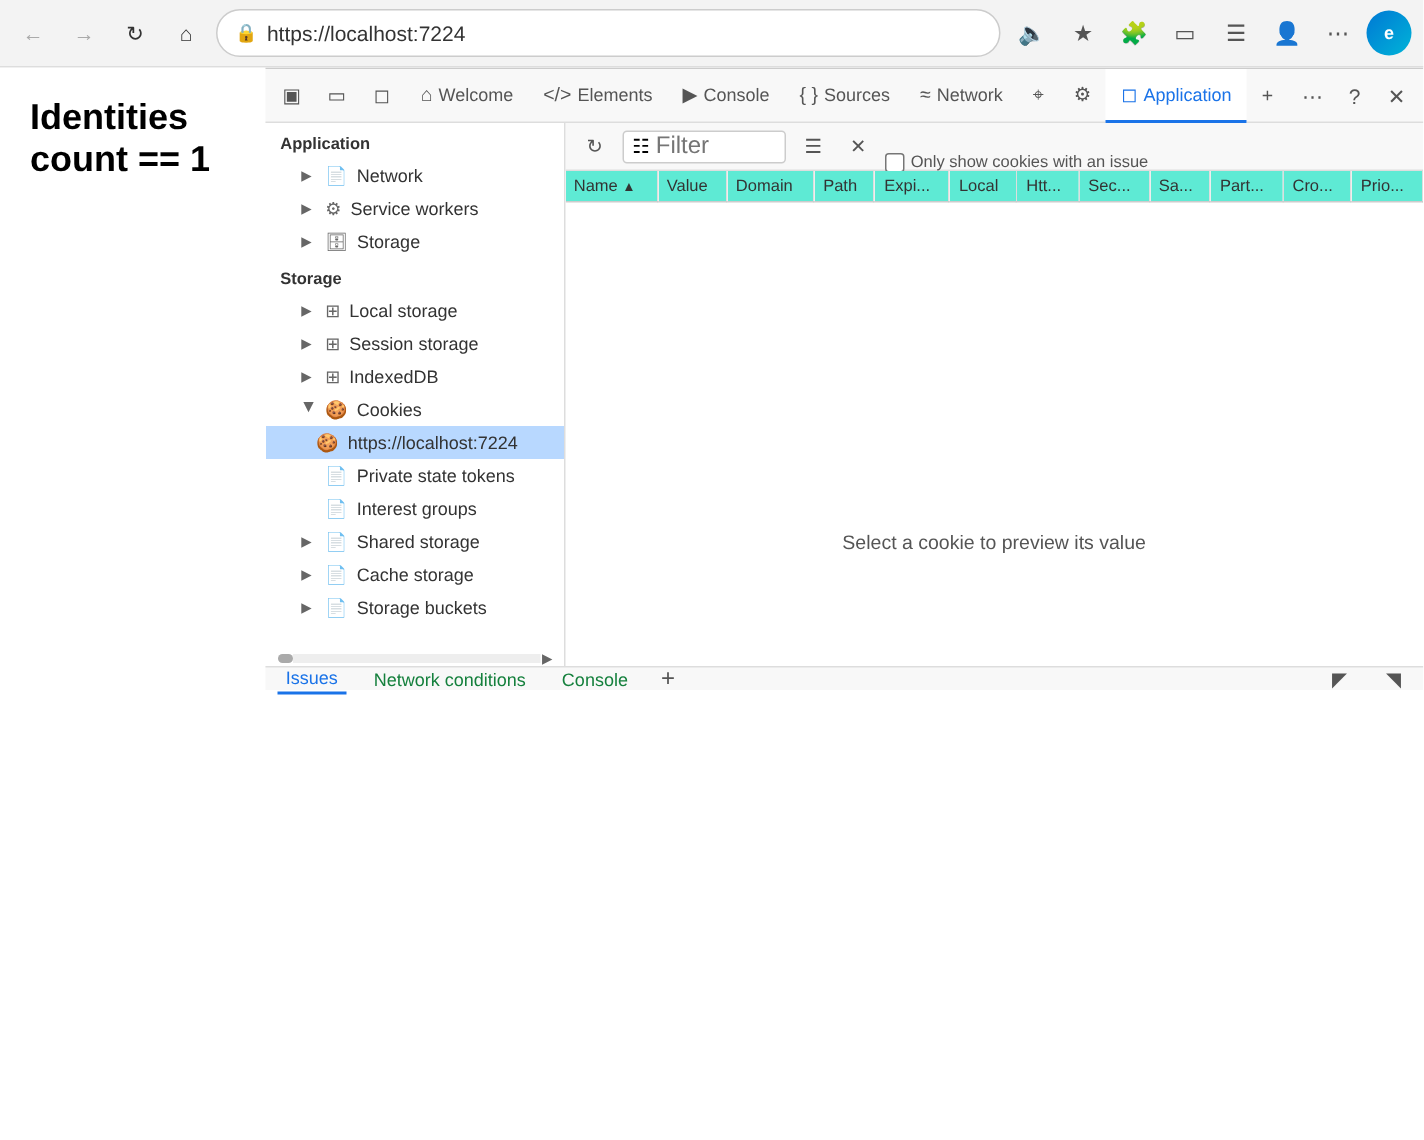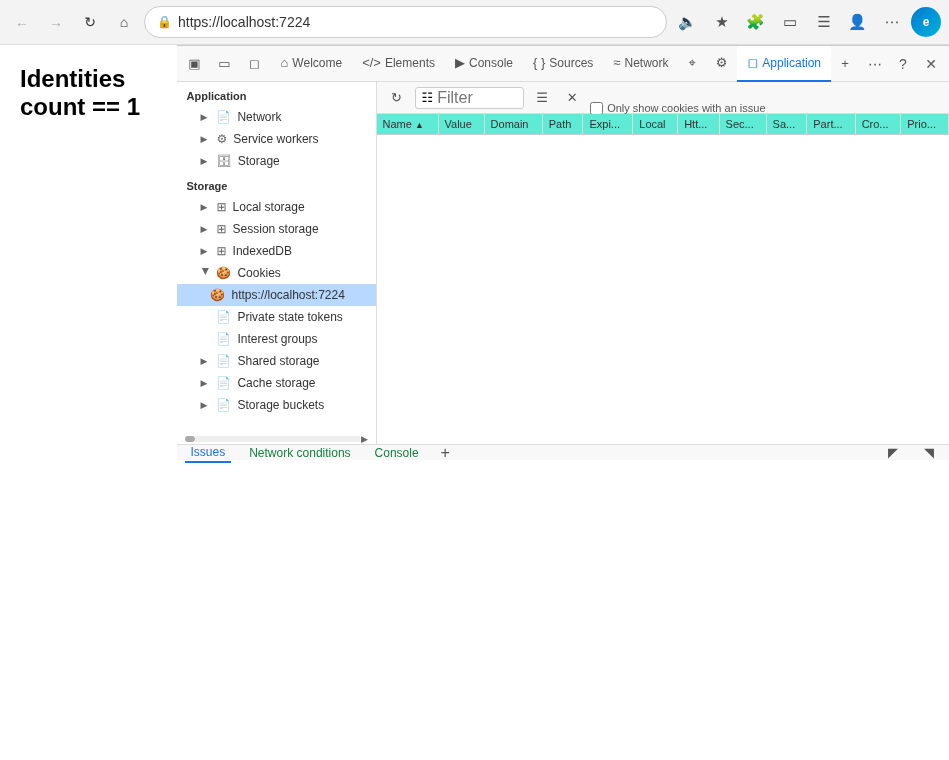--- a/index.html
+++ b/index.html
@@ -273,20 +273,23 @@
                 <th>Part...</th>
                 <th>Cro...</th>
                 <th>Prio...</th>
               </tr>
             </thead>
             <tbody>
             </tbody>
           </table>
         </div>
 
+        <div class="cookie-select-msg">
+          <span>Select a cookie to preview its value</span>
+        </div>
       </div>
     </div>
 
     <div class="devtools-bottom">
       <span class="bottom-tab active">Issues</span>
       <span class="bottom-tab">Network conditions</span>
       <span class="bottom-tab">Console</span>
       <span class="bottom-add-btn">+</span>
       <div class="bottom-spacer"></div>
       <button class="bottom-icon-btn">◤</button>

